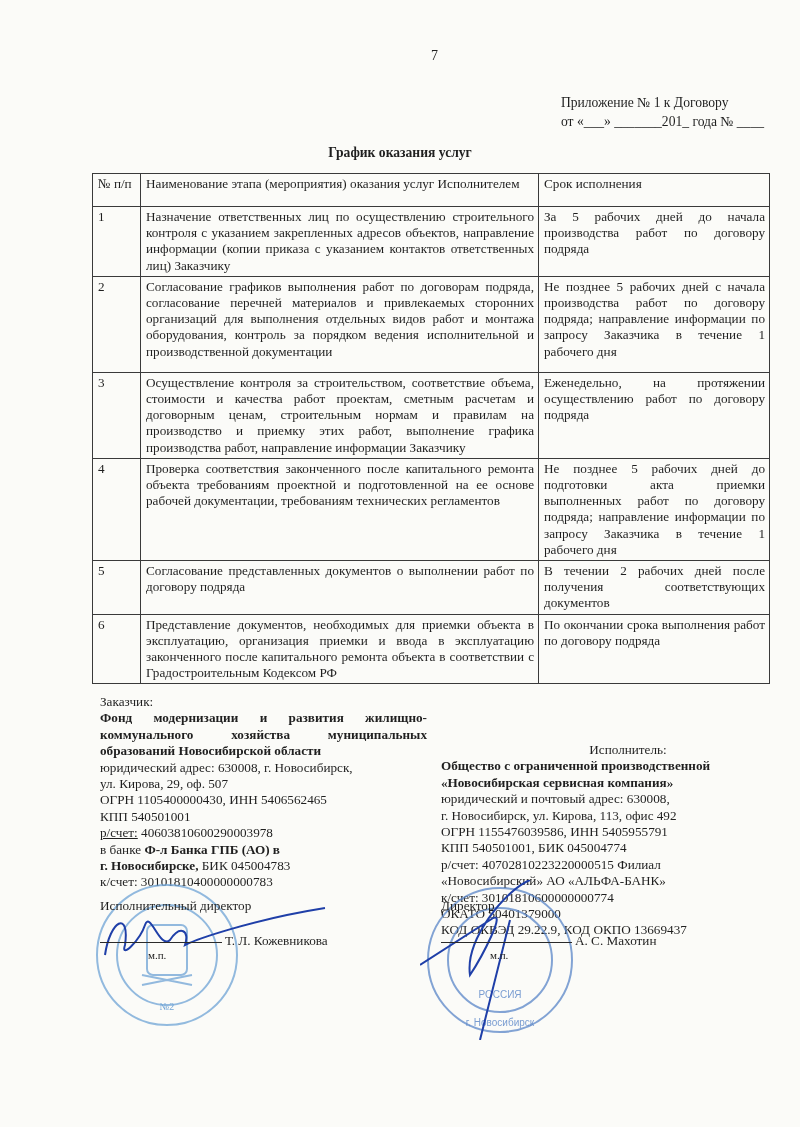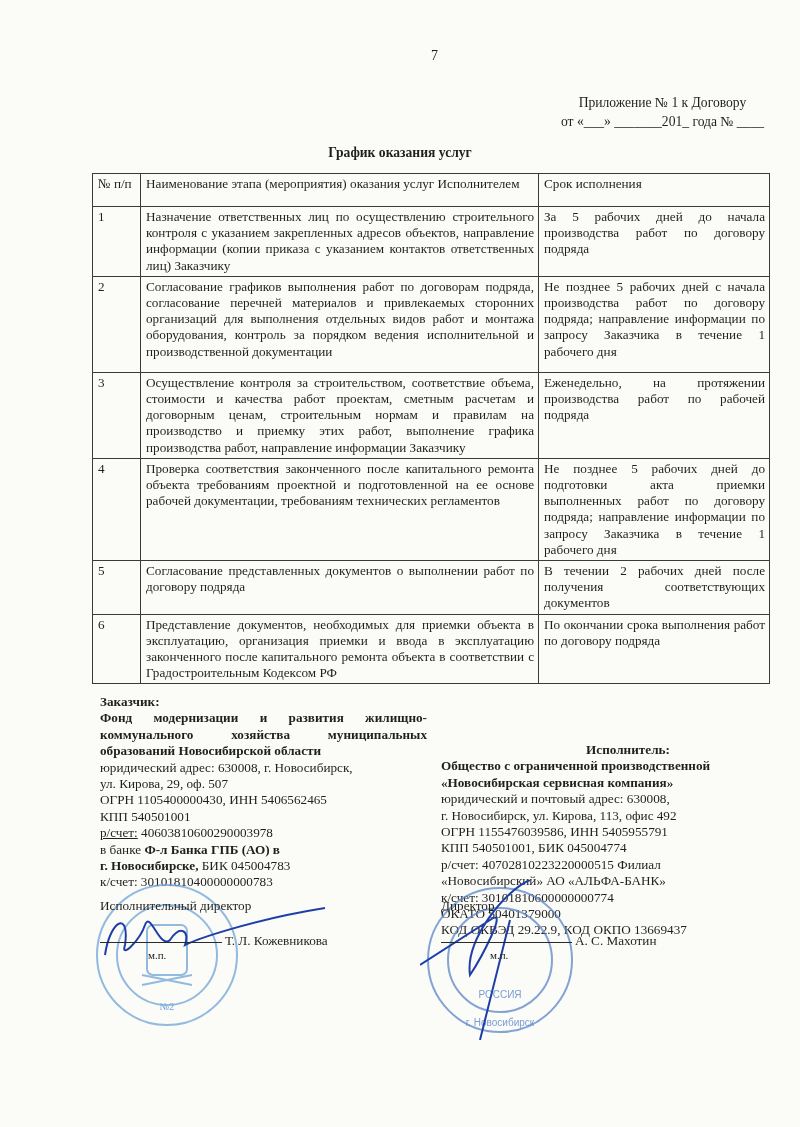--- a/index.html
+++ b/index.html
@@ -4,37 +4,37 @@
   <style>
     html, body { margin: 0; padding: 0; }
     body {
       width: 800px; height: 1127px; position: relative; overflow: hidden;
       background: #fbfbf8;
       font-family: "Liberation Serif", "DejaVu Serif", serif;
       color: #1f1f1f;
       font-size: 13.2px;
     }
     .page-num { position: absolute; left: 431px; top: 48px; font-size: 14px; }
-    .appendix { position: absolute; right: 36px; top: 93px; text-align: center; font-size: 13.6px; line-height: 19px; }
+    .appendix { position: absolute; right: 36px; top: 93px; text-align: left; font-size: 13.6px; line-height: 19px; }
     .doc-title { position: absolute; left: 0; width: 800px; top: 145px; text-align: center; font-weight: bold; font-size: 13.6px; }
     .sched-table {
       position: absolute; left: 92px; top: 173px; width: 678px;
       border-collapse: collapse; table-layout: fixed;
     }
     .sched-table td {
       border: 1.3px solid #3a3a3a; vertical-align: top;
       padding: 2px 4px 2px 5px; line-height: 16.2px; font-size: 13.2px;
     }
     .sched-table td.num { width: 38px; }
     .sched-table td.desc { width: 388px; text-align: justify; }
     .sched-table td.term { text-align: justify; }
     .party { position: absolute; font-size: 13.2px; line-height: 16.4px; }
     .party.customer { left: 100px; top: 694px; width: 327px; }
     .party.contractor { left: 441px; top: 694px; width: 330px; }
-    .party .role { font-weight: bold; }
+    .party .role { font-weight: normal; }
     .contractor .role { text-align: center; display: block; padding-left: 44px; margin-top: 48px; }
     .party .org { font-weight: bold; text-align: justify; }
     .party .line { display: block; white-space: nowrap; }
     .u { text-decoration: underline; margin-top: 20px; }
     .b { font-weight: bold; }
     .sign-title { position: absolute; }
     .sign-line { position: absolute; border-top: 1px solid #2a2a2a; }
     .sign-name { position: absolute; white-space: nowrap; }
     .mp { position: absolute; font-size: 11px; }
     .stamp { position: absolute; pointer-events: none; }
@@ -64,21 +64,21 @@
     <td class="term">За 5 рабочих дней до начала производства работ по договору подряда</td>
   </tr>
   <tr style="height:96px">
     <td class="num">2</td>
     <td class="desc">Согласование графиков выполнения работ по договорам подряда, согласование перечней материалов и привлекаемых сторонних организаций для выполнения отдельных видов работ и монтажа оборудования, контроль за  порядком ведения исполнительной и производственной документации</td>
     <td class="term">Не позднее 5 рабочих дней с начала производства работ по договору подряда; направление информации по запросу Заказчика в течение 1 рабочего дня</td>
   </tr>
   <tr style="height:82px">
     <td class="num">3</td>
     <td class="desc">Осуществление контроля за строительством, соответствие объема, стоимости и качества работ проектам, сметным расчетам и договорным ценам, строительным нормам и правилам на производство и приемку этих работ, выполнение графика производства работ, направление информации Заказчику</td>
-    <td class="term">Еженедельно, на протяжении производства работ по рабочей подряда</td>
+    <td class="term">Еженедельно, на протяжении осуществлению работ по договору подряда</td>
   </tr>
   <tr style="height:96px">
     <td class="num">4</td>
     <td class="desc">Проверка соответствия законченного после капитального ремонта объекта требованиям проектной и подготовленной на ее основе рабочей документации, требованиям технических регламентов</td>
     <td class="term">Не позднее 5 рабочих дней до подготовки акта приемки выполненных работ по договору подряда; направление информации по запросу Заказчика в течение 1 рабочего дня</td>
   </tr>
   <tr style="height:51px">
     <td class="num">5</td>
     <td class="desc">Согласование представленных документов о выполнении работ по договору подряда</td>
     <td class="term">В течении 2 рабочих дней после получения соответствующих документов</td>

